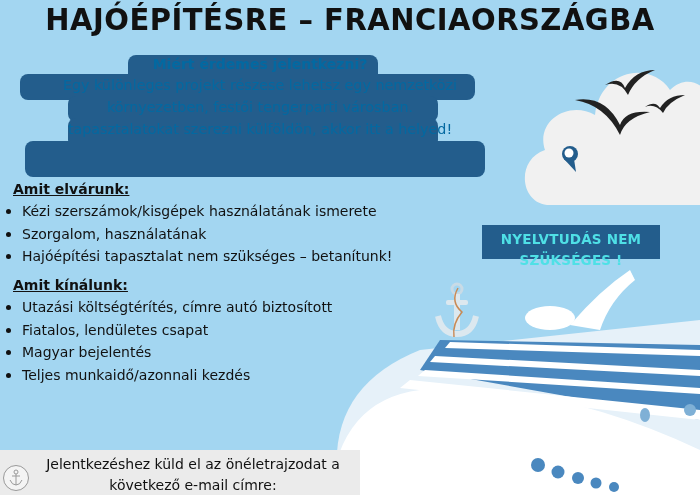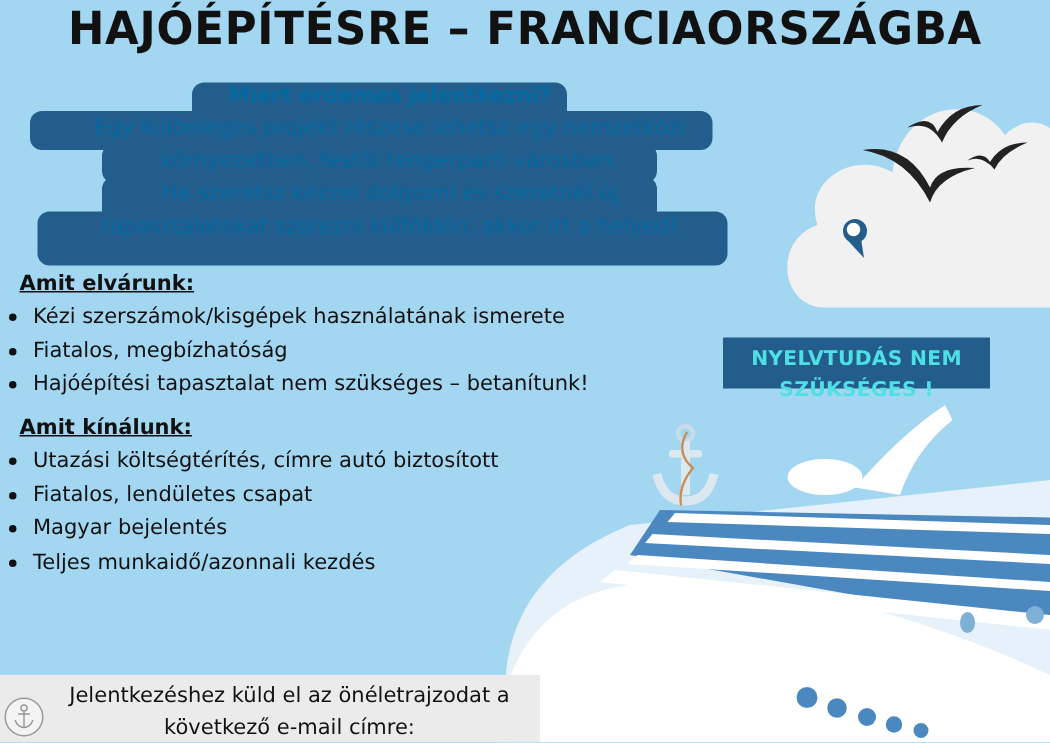--- a/index.html
+++ b/index.html
@@ -68,28 +68,27 @@
   <div class="piece" style="left:128px;top:55px;width:250px;height:30px;"></div>
   <div class="piece" style="left:20px;top:74px;width:455px;height:26px;"></div>
   <div class="piece" style="left:68px;top:96px;width:370px;height:26px;"></div>
   <div class="piece" style="left:68px;top:118px;width:370px;height:30px;"></div>
   <div class="piece" style="left:25px;top:141px;width:460px;height:36px;"></div>
 </div>
 <div class="intro-text">
   <div class="q">Miért érdemes jelentkezni?</div>
   <div class="l">Egy különleges projekt részese lehetsz egy nemzetközi</div>
   <div class="l">környezetben, festői tengerparti városban.</div>
-  <div class="l">Ha szeretsz kézzel dolgozni és szeretnél új</div>
   <div class="l">tapasztalatokat szerezni külföldön, akkor itt a helyed!</div>
 </div>
 
 <div class="section-h" style="top:181px;">Amit elvárunk:</div>
 <ul class="list" style="top:200px;">
   <li>Kézi szerszámok/kisgépek használatának ismerete</li>
-  <li>Fiatalos, megbízhatóság</li>
+  <li>Szorgalom, használatának</li>
   <li>Hajóépítési tapasztalat nem szükséges – betanítunk!</li>
 </ul>
 
 <div class="section-h" style="top:277px;">Amit kínálunk:</div>
 <ul class="list" style="top:296px;">
   <li>Utazási költségtérítés, címre autó biztosított</li>
   <li>Fiatalos, lendületes csapat</li>
   <li>Magyar bejelentés</li>
   <li>Teljes munkaidő/azonnali kezdés</li>
 </ul>

